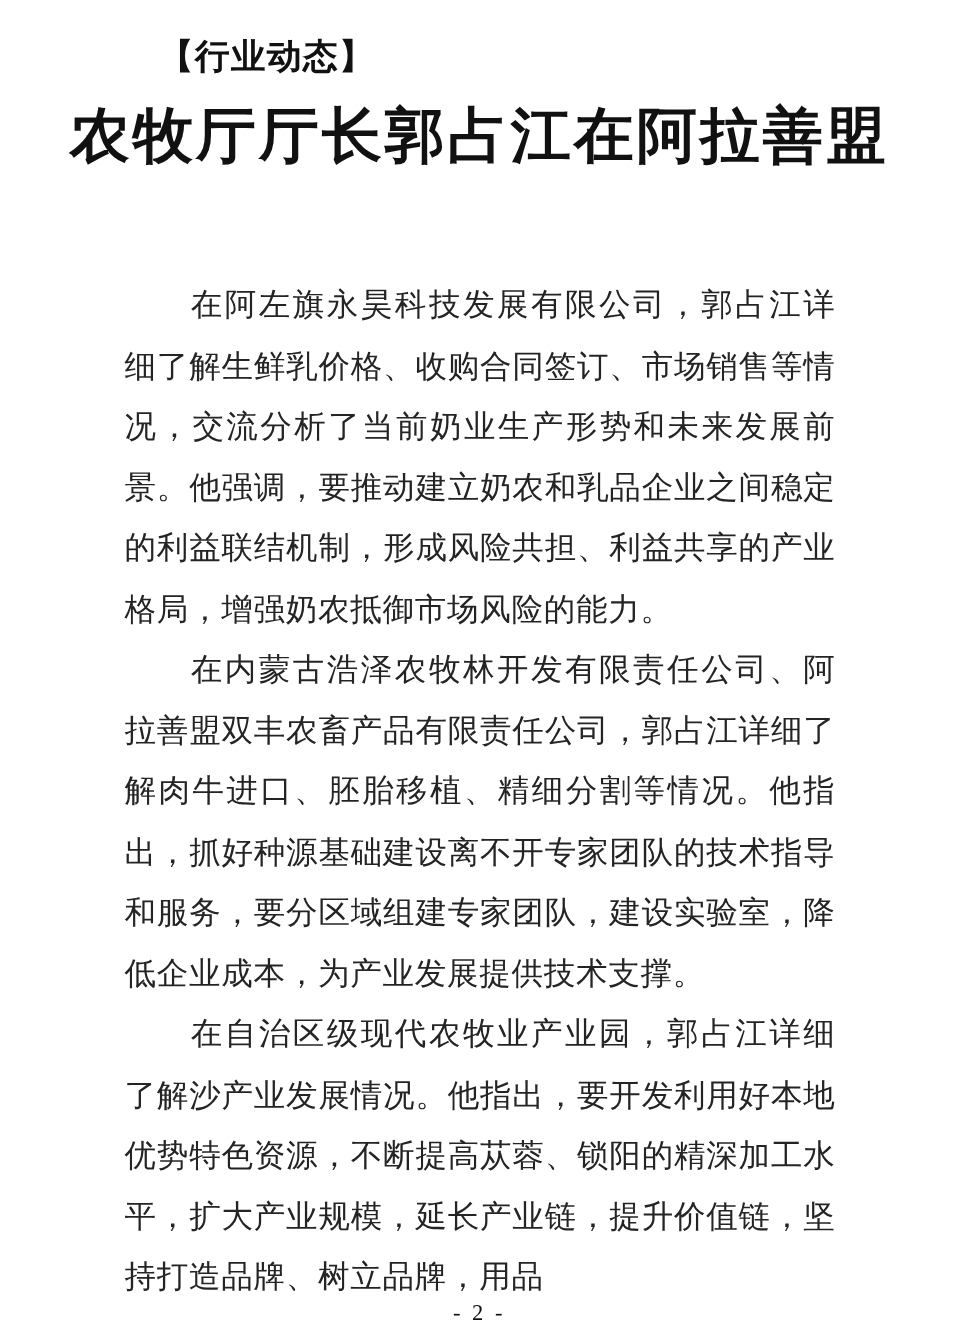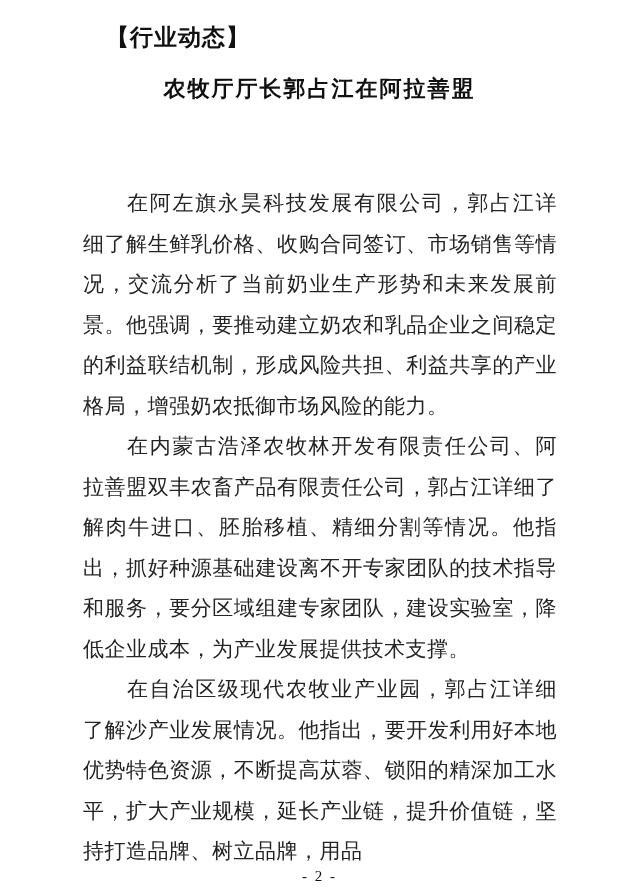--- a/index.html
+++ b/index.html
@@ -23,25 +23,24 @@
     letter-spacing: 1px;
     white-space: nowrap;
     margin-left: 20px;
   }
   .doc-title {
     position: absolute;
     left: 0;
     top: 68px;
     width: 639px;
     text-align: center;
-    font-size: 22px;
+    font-size: 40px;
     font-weight: bold;
     color: #111111;
     letter-spacing: 2px;
-    font-family: Liberation Mono, monospace;
   }
   .doc-title .title-line {
     display: block;
     line-height: 45px;
   }
   .doc-title .title-line + .title-line {
     margin-top: 16px;
   }
   .doc-body {
     position: absolute;

